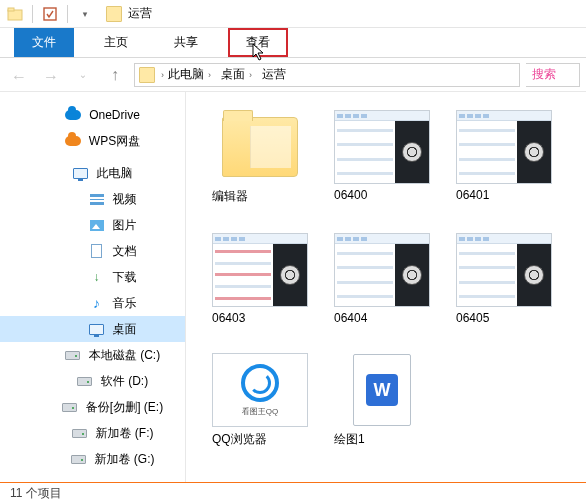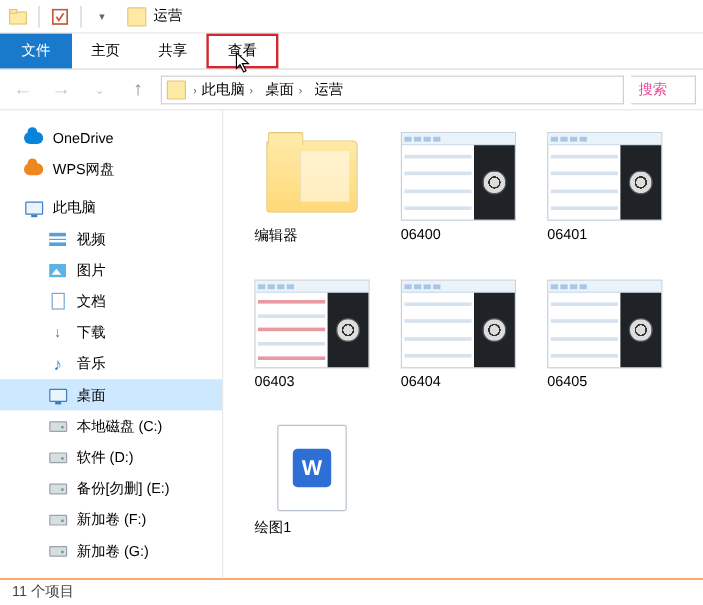--- a/index.html
+++ b/index.html
@@ -8,39 +8,39 @@
 
 .titlebar { height:28px; display:flex; align-items:center; background:#fff; border-bottom:1px solid #e5e5e5; }
 .qat { display:flex; align-items:center; gap:2px; padding:0 4px; }
 .qat-btn { width:22px; height:22px; display:flex; align-items:center; justify-content:center; }
 .qat-sep { width:1px; height:18px; background:#d0d0d0; margin:0 4px; }
 .title-icon { width:16px; height:16px; background:#ffe9a6; border:1px solid #e3c877; border-radius:1px; margin:0 6px; }
 .title-text { font-size:12px; }
 
 
 .ribbon { height:30px; display:flex; align-items:stretch; background:#fff; border-bottom:1px solid #d9d9d9; }
-.tab { padding:0 16px; display:flex; align-items:center; font-size:12px; cursor:pointer; }
+.tab { padding:0 16px; display:flex; align-items:center; font-size:12px; cursor:pointer;margin-left:14px; }
 .tab.file { background:#1979ca; color:#fff; padding:0 18px; }
 .tab.view { border:2px solid #d1282e; position:relative; }
 .cursor-ptr { position:absolute; left:50%; top:60%; transform:translate(-6px,-2px); }
 
 
 .navbar { height:34px; display:flex; align-items:center; padding:0 6px; gap:6px; border-bottom:1px solid #e8e8e8; }
 .nav-arrow { width:26px; height:26px; display:flex; align-items:center; justify-content:center; color:#8a8a8a; font-size:16px; }
 .nav-arrow.disabled { color:#c8c8c8; }
 .addr { flex:1; height:24px; border:1px solid #d0d0d0; display:flex; align-items:center; padding:0 4px; gap:2px; }
 .addr .folder-icon { width:16px; height:16px; background:#ffe9a6; border:1px solid #e3c877; border-radius:1px; }
 .crumb { padding:0 4px; display:flex; align-items:center; gap:4px; }
 .crumb .chev { color:#606060; font-size:9px; }
 .search { width:54px; height:24px; border:1px solid #d0d0d0; border-left:none; display:flex; align-items:center; padding:0 6px; color:#ec4899; }
 
 
 .main { display:flex; height:calc(100% - 28px - 30px - 34px - 22px); }
 .sidebar { width:186px; border-right:1px solid #e8e8e8; padding:10px 0 0 0; overflow:hidden; }
-.tree-item { display:flex; align-items:center; height:26px; padding-left:20px; gap:8px; cursor:pointer; }
+.tree-item { display:flex; align-items:center; height:26px; padding-left:20px; gap:8px; cursor:pointer;justify-content:center; }
 .tree-item.sub { padding-left:40px; }
 .tree-item.selected { background:#cde8ff; }
 .tree-item .icn { width:16px; height:16px; flex:none; display:flex; align-items:center; justify-content:center; }
 .tree-item .lbl { font-size:12px; white-space:nowrap; }
 
 .content { flex:1; padding:18px 0 0 26px; overflow:hidden; }
 .grid { display:flex; flex-wrap:wrap; gap:28px 26px; }
 .item { width:96px; display:flex; flex-direction:column; align-items:flex-start; gap:4px; cursor:pointer; }
 .thumb { width:96px; height:74px; background:#fff; border:1px solid #c8d0d8; position:relative; display:flex; align-items:center; justify-content:center; }
 .thumb.folder { border:none; background:none; }
@@ -361,20 +361,29 @@
                 </div>
                 <div class="app-prev">
                   <div class="disc"></div>
                 </div>
               </div>
             </div>
           </div>
         <div class="item-label">06405</div>
       </div>
       <div class="item">
+        <div class="thumb">
+            <div class="qq-thumb">
+              <div class="qq-circle"></div>
+              <div class="qq-txt">看图王QQ</div>
+            </div>
+          </div>
+        <div class="item-label">QQ浏览器</div>
+      </div>
+      <div class="item">
         <div class="thumb" style="border:none;">
             <div class="doc-shape">
               <div class="badge">W</div>
             </div>
           </div>
         <div class="item-label">绘图1</div>
       </div>
     </div>
   </div>
 </div>

